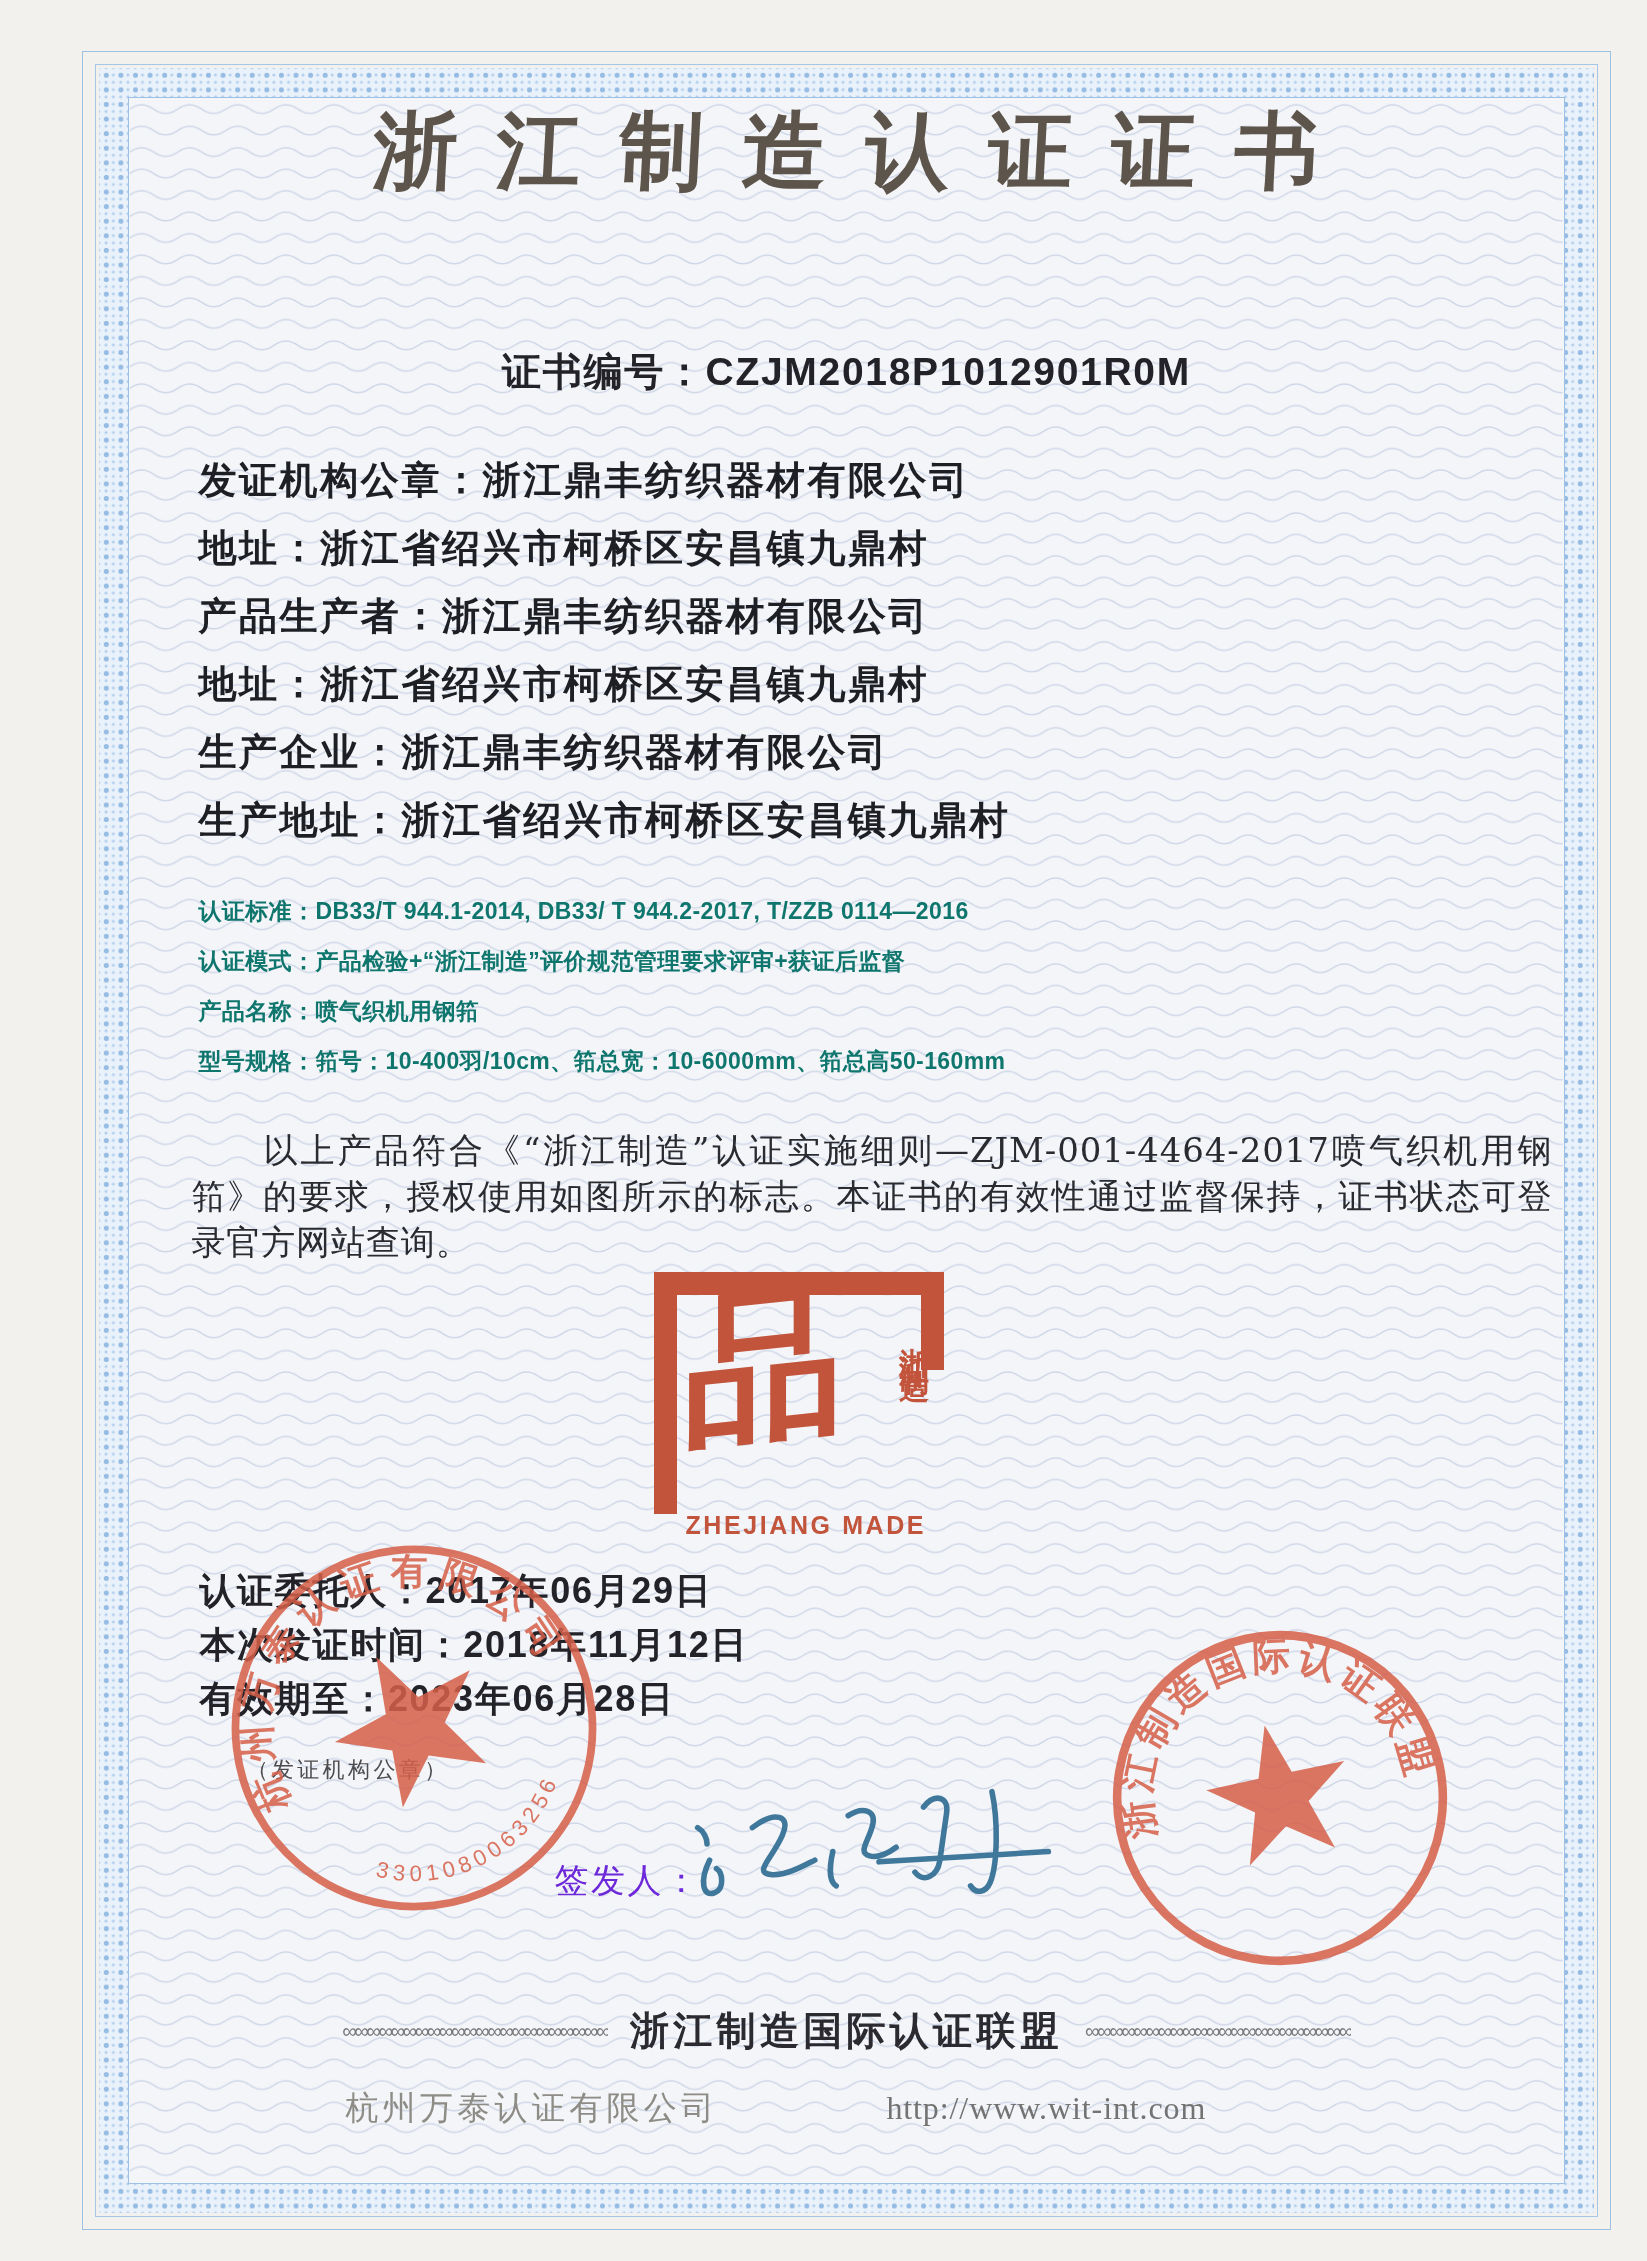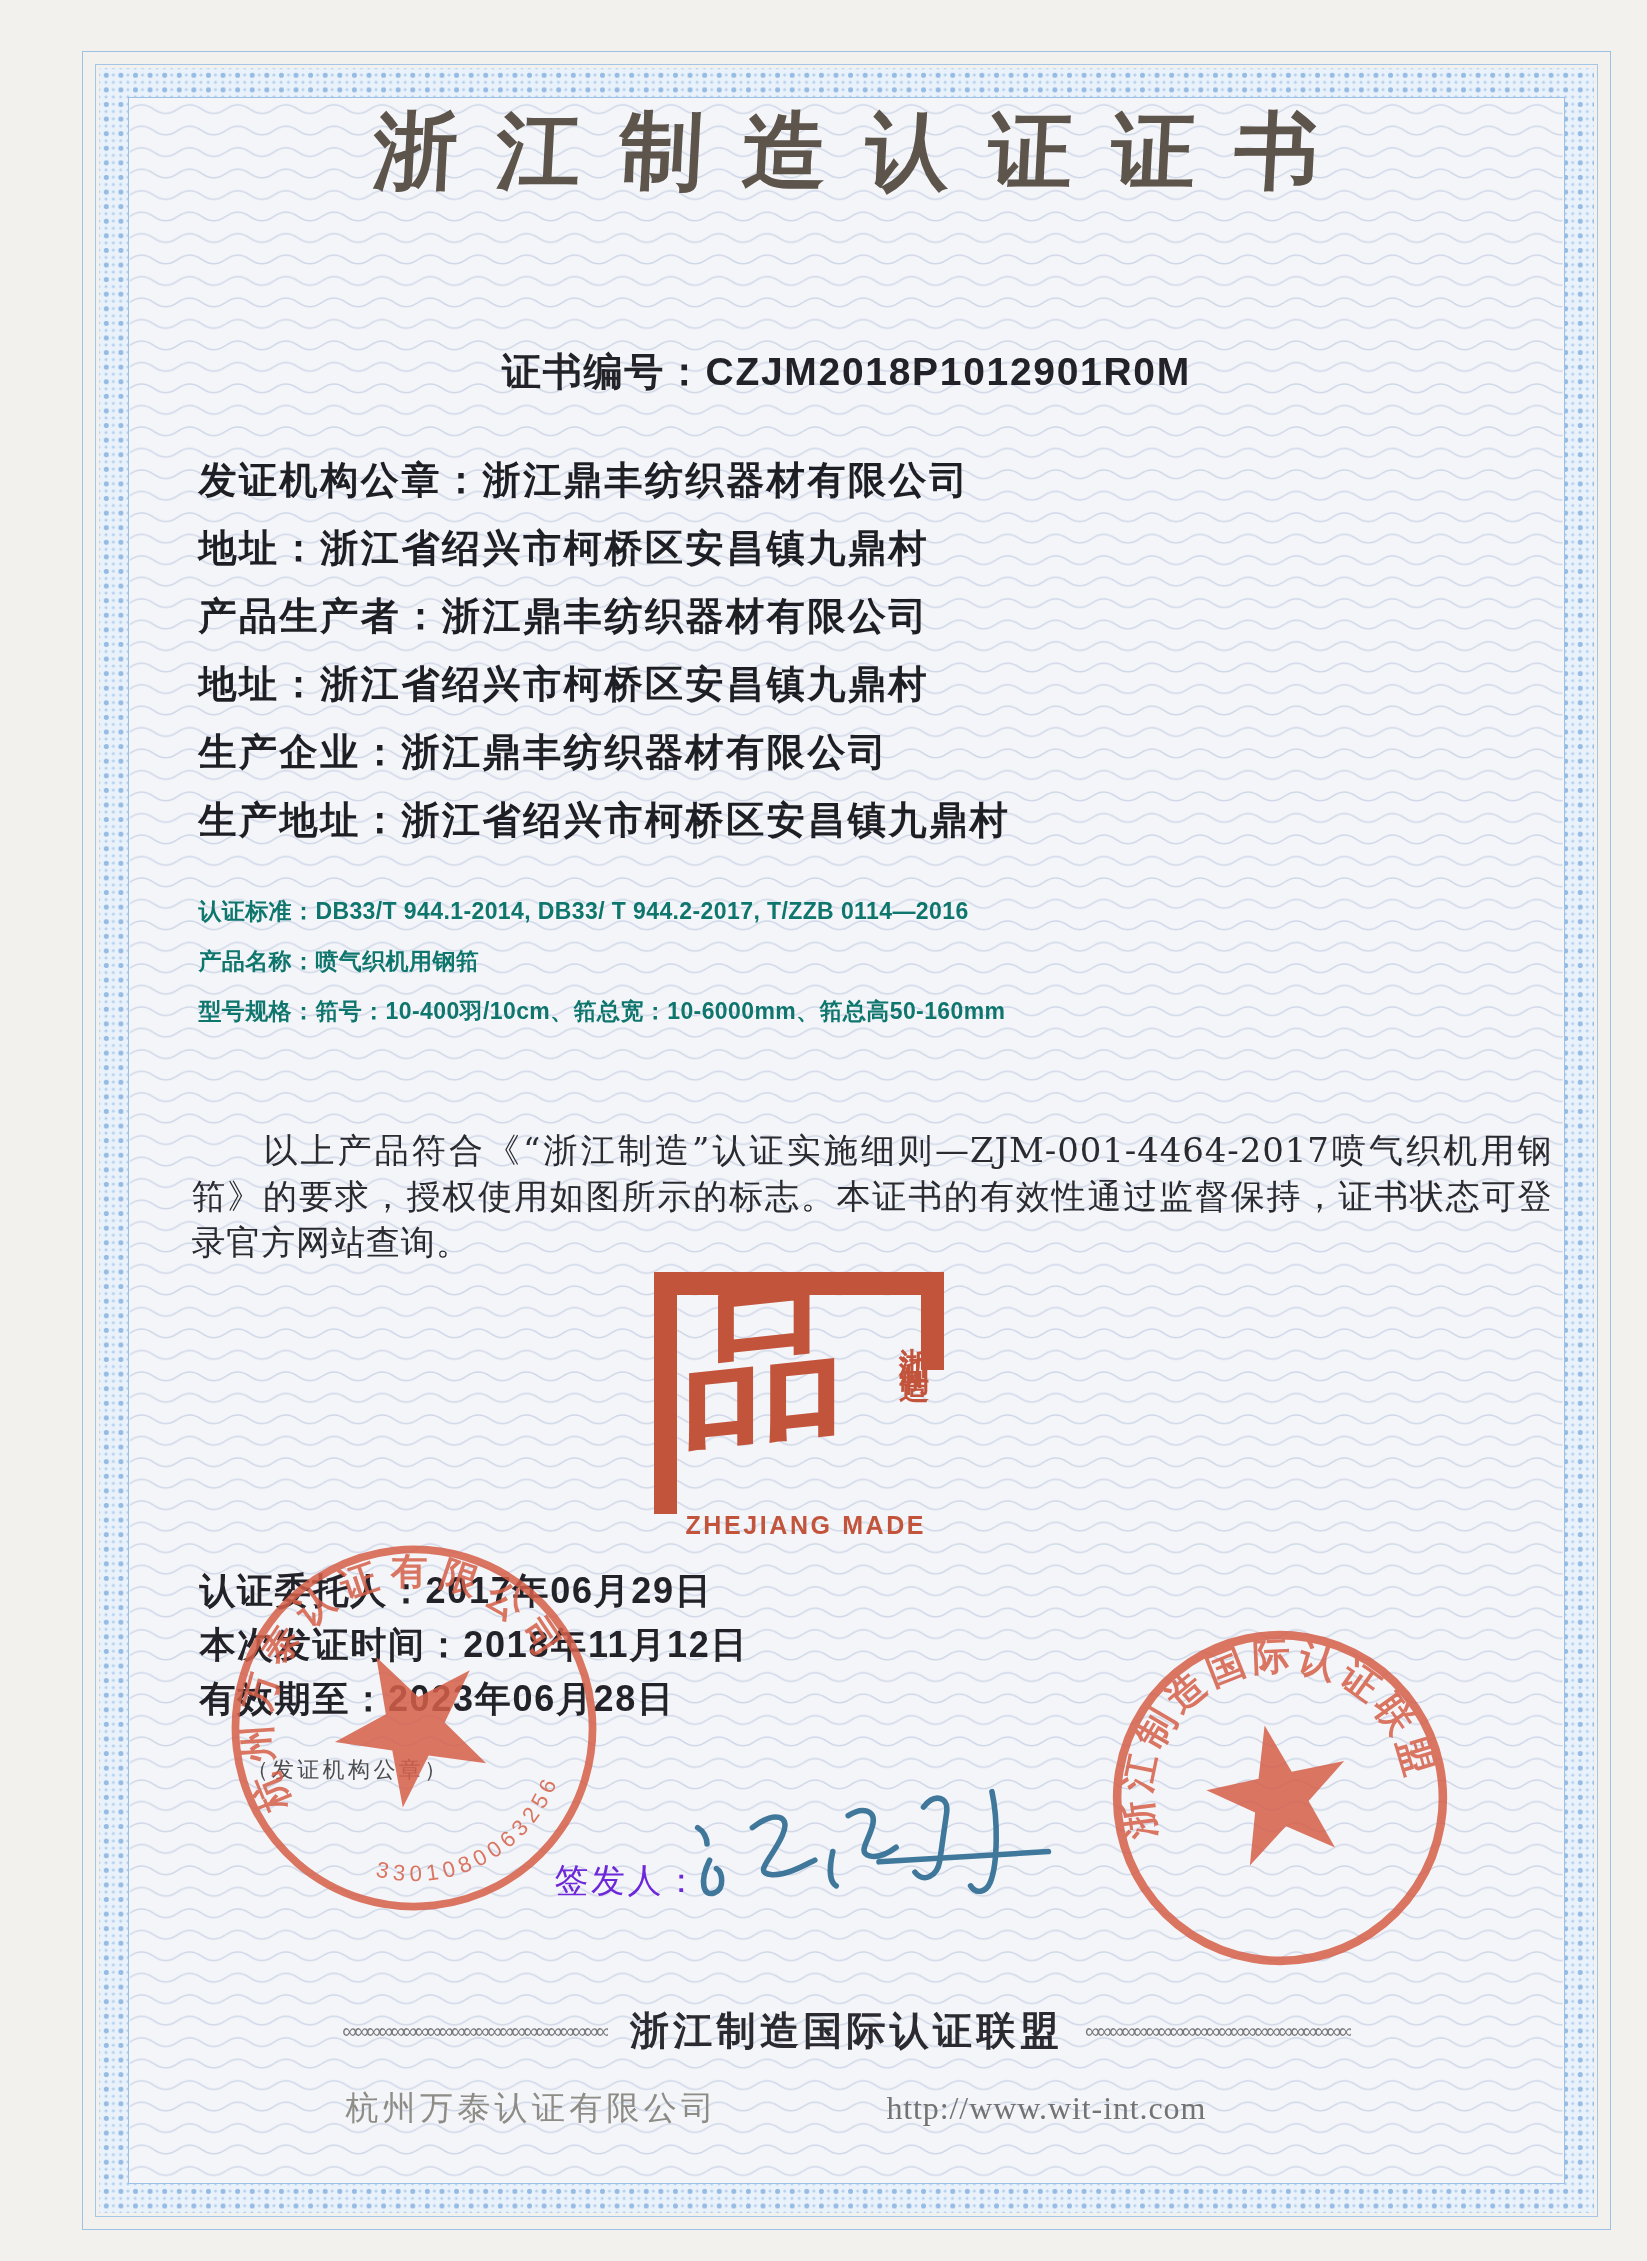--- a/index.html
+++ b/index.html
@@ -147,20 +147,21 @@
         <div class="row"><span>发证机构公章：</span><span>浙江鼎丰纺织器材有限公司</span></div>
         <div class="row"><span>地址：</span><span>浙江省绍兴市柯桥区安昌镇九鼎村</span></div>
         <div class="row"><span>产品生产者：</span><span>浙江鼎丰纺织器材有限公司</span></div>
         <div class="row"><span>地址：</span><span>浙江省绍兴市柯桥区安昌镇九鼎村</span></div>
         <div class="row"><span>生产企业：</span><span>浙江鼎丰纺织器材有限公司</span></div>
         <div class="row"><span>生产地址：</span><span>浙江省绍兴市柯桥区安昌镇九鼎村</span></div>
       </div>
 
       <div class="specs">
         <div class="row"><span>认证标准：</span><span>DB33/T 944.1-2014, DB33/ T 944.2-2017, T/ZZB 0114—2016</span></div>
+        <div class="row"><span>认证模式：</span><span>产品检验+“浙江制造”评价规范管理要求评审+获证后监督</span></div>
         <div class="row"><span>产品名称：</span><span>喷气织机用钢筘</span></div>
         <div class="row"><span>型号规格：</span><span>筘号：10-400羽/10cm、筘总宽：10-6000mm、筘总高50-160mm</span></div>
       </div>
 
       <div class="statement">以上产品符合《“浙江制造”认证实施细则—ZJM-001-4464-2017喷气织机用钢筘》的要求，授权使用如图所示的标志。本证书的有效性通过监督保持，证书状态可登录官方网站查询。</div>
 
       <div class="logo">
         <div class="bar bar-top"></div>
         <div class="bar bar-left"></div>
         <div class="bar bar-rstub"></div>

